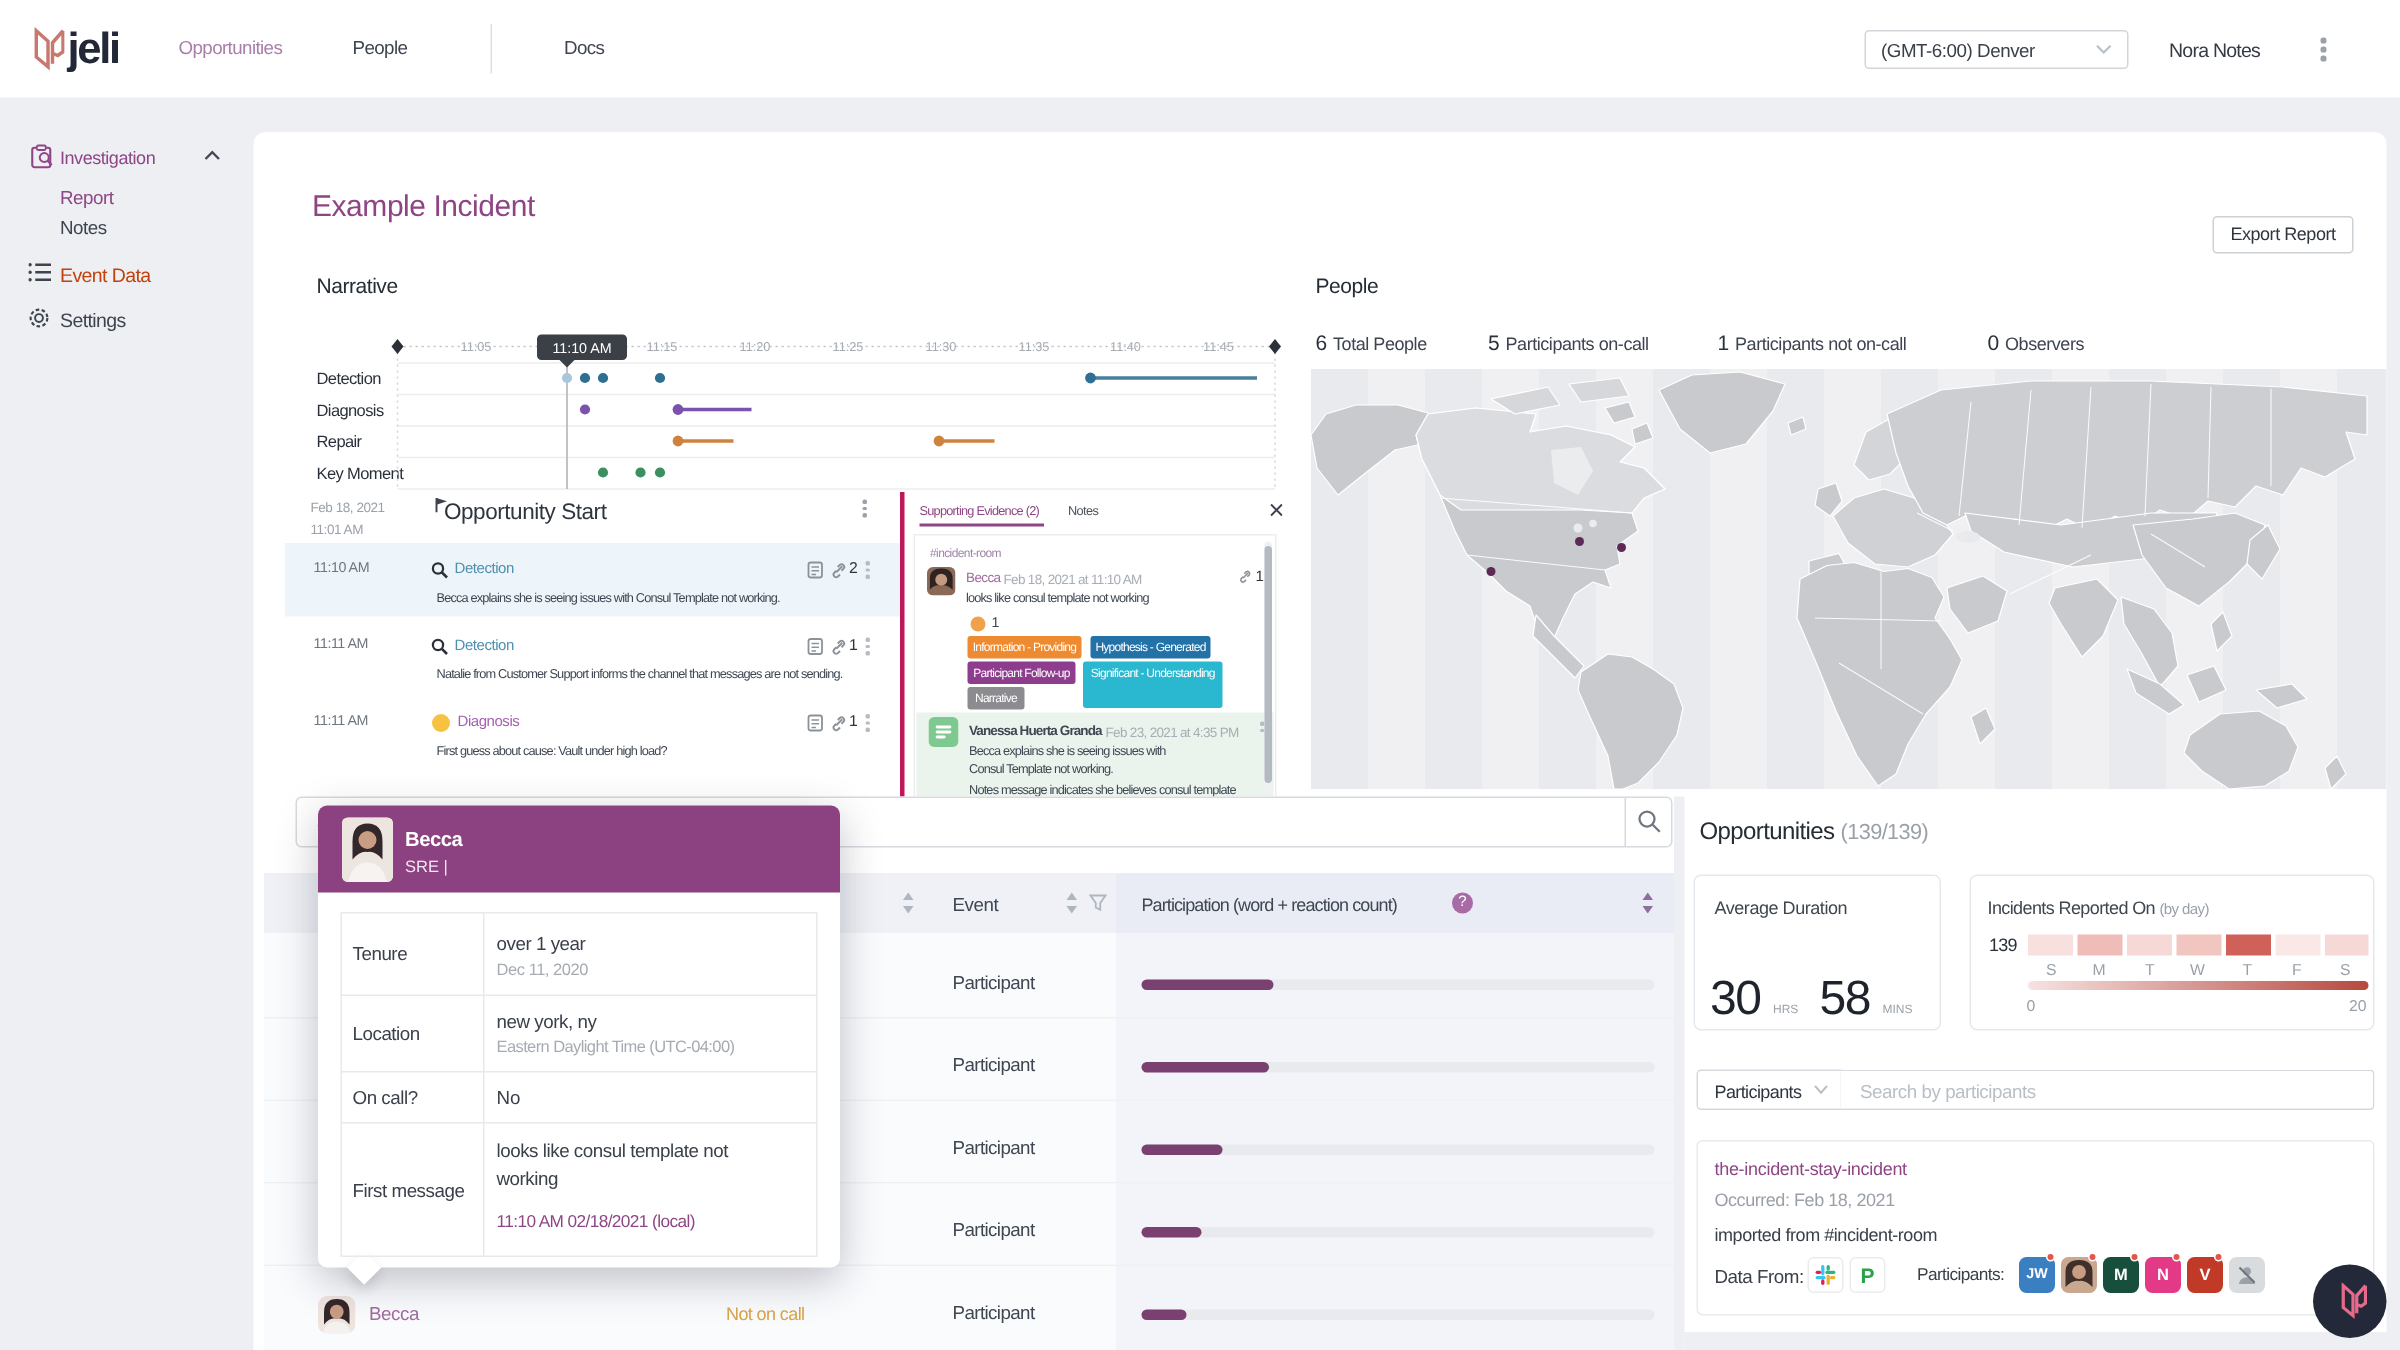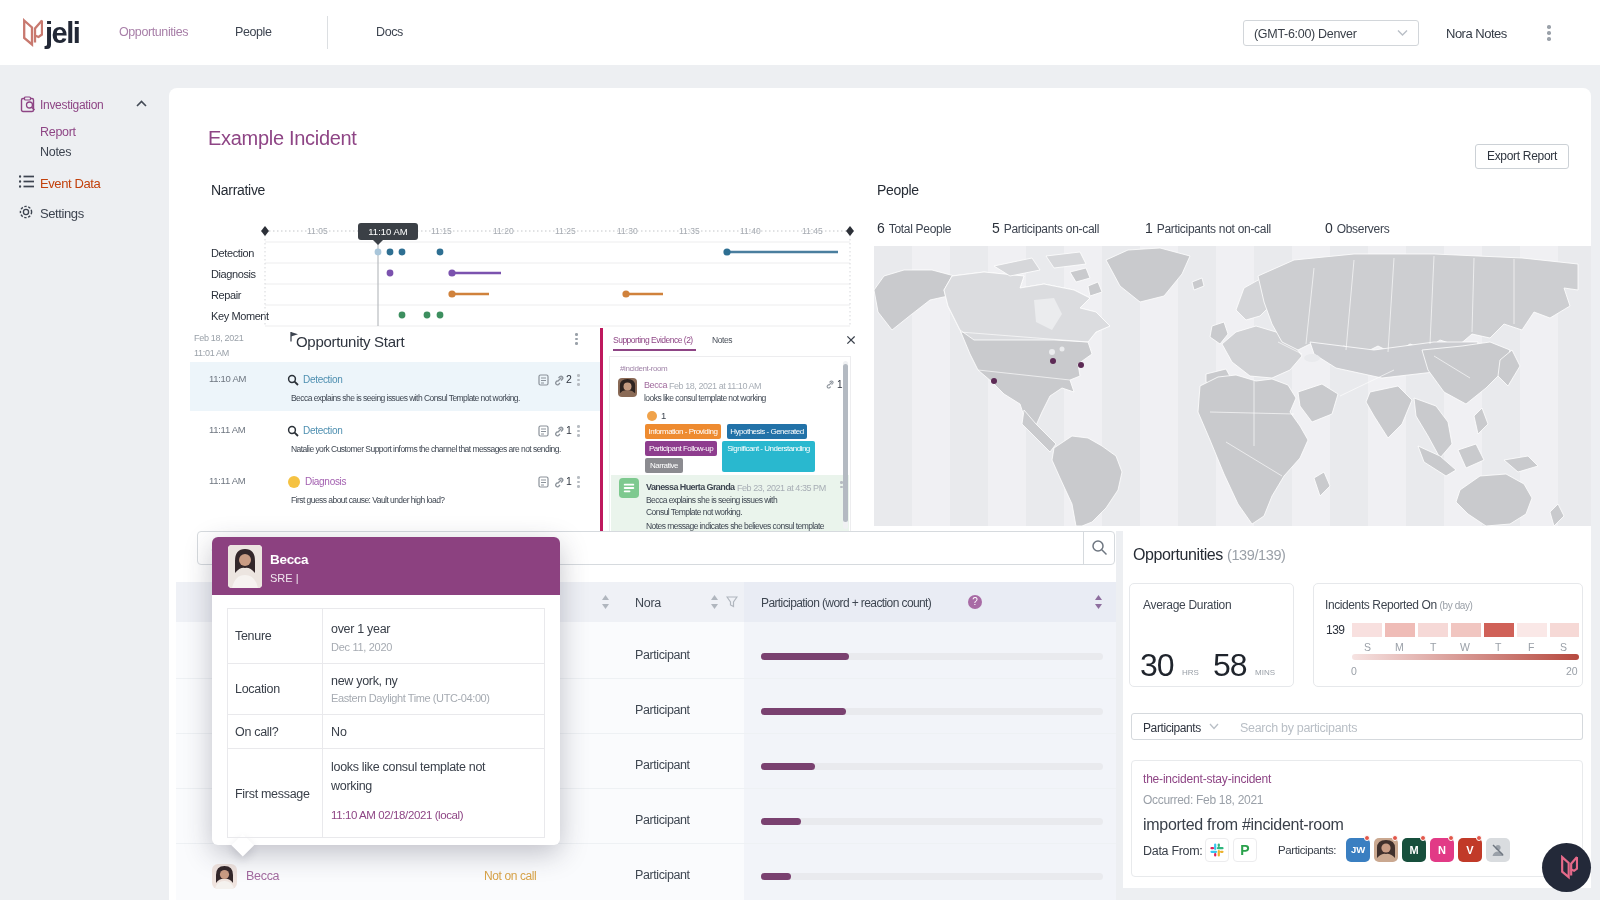--- a/index.html
+++ b/index.html
@@ -133,21 +133,21 @@
   <line x1="192" y1="72" x2="229" y2="72" stroke="#d0823c" stroke-width="2.4"></line>
   <circle cx="192" cy="72" r="3.6" fill="#d0823c"></circle>
   <line x1="366" y1="72" x2="403" y2="72" stroke="#d0823c" stroke-width="2.4"></line>
   <circle cx="366" cy="72" r="3.6" fill="#d0823c"></circle>
 
   <circle cx="142" cy="93" r="3.4" fill="#3d8f5f"></circle>
   <circle cx="167" cy="93" r="3.4" fill="#3d8f5f"></circle>
   <circle cx="180" cy="93" r="3.4" fill="#3d8f5f"></circle>
 </svg>
 
-<div class="a" style="left:194px;top:331px;font-size:9px;letter-spacing:-0.3px;color:#9aa1a9;line-height:15px">Feb 18, 2021<br>11:01 AM</div>
+<div class="a" style="left:207px;top:331px;font-size:9px;letter-spacing:-0.3px;color:#9aa1a9;line-height:15px">Feb 18, 2021<br>11:01 AM</div>
 <svg class="a" style="left:289px;top:331px" width="11" height="11" viewBox="0 0 11 11">
     <path d="M2 1 L9 3.2 L2 5.5 Z" fill="#3d4450"></path>
     <line x1="2" y1="1" x2="2" y2="10.5" stroke="#3d4450" stroke-width="1.3"></line>
   </svg>
 <div class="a" style="left:296px;top:333px;font-size:15px;letter-spacing:-0.3px;color:#2f353f">Opportunity Start</div>
 <div class="a" style="left:575px;top:333px;width:2.5px">
   <div style="width:2.5px;height:2.5px;border-radius:50%;background:#9aa1a9;margin-bottom:2px"></div>
   <div style="width:2.5px;height:2.5px;border-radius:50%;background:#9aa1a9;margin-bottom:2px"></div>
   <div style="width:2.5px;height:2.5px;border-radius:50%;background:#9aa1a9"></div>
 </div>
@@ -160,21 +160,21 @@
   </svg>
 <div class="a" style="left:303px;top:374px;font-size:10px;letter-spacing:-0.3px;color:#4e8fb0">Detection</div>
 <div class="a" style="left:291px;top:393px;font-size:8.5px;letter-spacing:-0.55px;color:#3f4752">Becca explains she is seeing issues with Consul Template not working.</div>
 
 <div class="a" style="left:209px;top:424px;font-size:9.5px;letter-spacing:-0.3px;color:#6e7680">11:11 AM</div>
 <svg class="a" style="left:287px;top:425px" width="12" height="12" viewBox="0 0 12 12">
     <circle cx="5" cy="5" r="3.4" fill="none" stroke="#2b3138" stroke-width="1.5"></circle>
     <line x1="7.6" y1="7.6" x2="11" y2="11" stroke="#2b3138" stroke-width="1.8"></line>
   </svg>
 <div class="a" style="left:303px;top:425px;font-size:10px;letter-spacing:-0.3px;color:#4e8fb0">Detection</div>
-<div class="a" style="left:291px;top:444px;font-size:8.5px;letter-spacing:-0.55px;color:#3f4752">Natalie york Customer Support informs the channel that messages are not sending.</div>
+<div class="a" style="left:291px;top:444px;font-size:8.5px;letter-spacing:-0.55px;color:#3f4752">Natalie from Customer Support informs the channel that messages are not sending.</div>
 
 <div class="a" style="left:209px;top:475px;font-size:9.5px;letter-spacing:-0.3px;color:#6e7680">11:11 AM</div>
 <div class="a" style="left:288px;top:476px;width:12px;height:12px;border-radius:50%;background:#f5c242"></div>
 <div class="a" style="left:305px;top:476px;font-size:10px;letter-spacing:-0.3px;color:#a35fb0">Diagnosis</div>
 <div class="a" style="left:291px;top:495px;font-size:8.5px;letter-spacing:-0.55px;color:#3f4752">First guess about cause: Vault under high load?</div>
 
 <svg class="a" style="left:538px;top:374px" width="11" height="12" viewBox="0 0 11 12">
     <rect x="1" y="1" width="9" height="10" rx="1.5" fill="none" stroke="#8b929a" stroke-width="1.2"></rect>
     <line x1="3" y1="4" x2="8" y2="4" stroke="#8b929a"></line>
     <line x1="3" y1="6.5" x2="8" y2="6.5" stroke="#8b929a"></line>
@@ -374,21 +374,21 @@
 
 <div class="a" style="left:176px;top:582px;width:940px;height:318px;background:#fafbfd"></div>
 <div class="a" style="left:744px;top:582px;width:372px;height:318px;background:#f2f4f9"></div>
 <div class="a" style="left:176px;top:582px;width:940px;height:40px;background:#eff1f6"></div>
 <div class="a" style="left:744px;top:582px;width:372px;height:40px;background:#e9ecf4"></div>
 
 <svg class="a" style="left:601px;top:595px" width="9" height="14" viewBox="0 0 9 14">
     <path d="M4.5 0 L8 5 L1 5 Z" fill="#b0b6be"></path>
     <path d="M4.5 14 L8 9 L1 9 Z" fill="#b0b6be"></path>
   </svg>
-<div class="a" style="left:635px;top:596px;font-size:12.5px;letter-spacing:-0.3px;color:#3f4752">Nora</div>
+<div class="a" style="left:635px;top:596px;font-size:12.5px;letter-spacing:-0.3px;color:#3f4752">Event</div>
 <svg class="a" style="left:710px;top:595px" width="9" height="14" viewBox="0 0 9 14">
     <path d="M4.5 0 L8 5 L1 5 Z" fill="#b0b6be"></path>
     <path d="M4.5 14 L8 9 L1 9 Z" fill="#b0b6be"></path>
   </svg>
 <svg class="a" style="left:726px;top:596px" width="12" height="12" viewBox="0 0 12 12">
     <path d="M1 1 L11 1 L7.5 6 L7.5 10.5 L4.5 9 L4.5 6 Z" fill="none" stroke="#b0b6be" stroke-width="1.2"></path>
   </svg>
 <div class="a" style="left:761px;top:596px;font-size:12px;letter-spacing:-0.6px;color:#3f4752">Participation (word + reaction count)</div>
 <div class="a" style="left:968px;top:595px;width:14px;height:14px;border-radius:50%;background:#a86ba5;color:#fff;font-size:10px;text-align:center;line-height:14px">?</div>
 <svg class="a" style="left:1094px;top:595px" width="9" height="14" viewBox="0 0 9 14">
@@ -467,21 +467,21 @@
 <svg class="a" style="left:1209px;top:723px" width="10" height="7" viewBox="0 0 10 7">
     <path d="M1 1 L5 5.5 L9 1" stroke="#b9bfc6" stroke-width="1.3" fill="none"></path>
   </svg>
 <div class="a" style="left:1227px;top:713px;width:356px;height:27px;border:1px solid #d5d9dd;border-left:none;border-radius:0 3px 3px 0;background:#fff">
   <span style="position:absolute;left:13px;top:7px;font-size:12.5px;letter-spacing:-0.3px;color:#b9bfc6">Search by participants</span>
 </div>
 
 <div class="a" style="left:1131px;top:760px;width:452px;height:117px;border:1px solid #e8eaec;border-radius:4px;background:#fff"></div>
 <div class="a" style="left:1143px;top:772px;font-size:12px;letter-spacing:-0.2px;color:#8e4585">the-incident-stay-incident</div>
 <div class="a" style="left:1143px;top:793px;font-size:12px;letter-spacing:-0.3px;color:#9aa0a8">Occurred: Feb 18, 2021</div>
-<div class="a" style="left:1143px;top:816px;font-size:16px;letter-spacing:-0.3px;color:#3a404a">imported from #incident-room</div>
+<div class="a" style="left:1143px;top:816px;font-size:12px;letter-spacing:-0.3px;color:#3a404a">imported from #incident-room</div>
 <div class="a" style="left:1143px;top:844px;font-size:12.5px;letter-spacing:-0.3px;color:#3a404a">Data From:</div>
 <div class="a" style="left:1205px;top:838px;width:24px;height:24px;border:1px solid #ececee;border-radius:4px;background:#fff">
   <svg style="position:absolute;left:4px;top:4px" width="14" height="14" viewBox="0 0 14 14">
     <g stroke-width="2.2" stroke-linecap="round">
       <path d="M5.2 1.5 V6" stroke="#36c5f0"></path>
         <path d="M1.5 8.8 H6" stroke="#36c5f0" transform="rotate(0)"></path>
       <path d="M8.8 12.5 V8" stroke="#ecb22e"></path>
         <path d="M12.5 5.2 H8" stroke="#2eb67d"></path>
       <path d="M1.5 5.2 H3" stroke="#e01e5a"></path>
         <path d="M8.8 1.5 V3" stroke="#2eb67d"></path>

